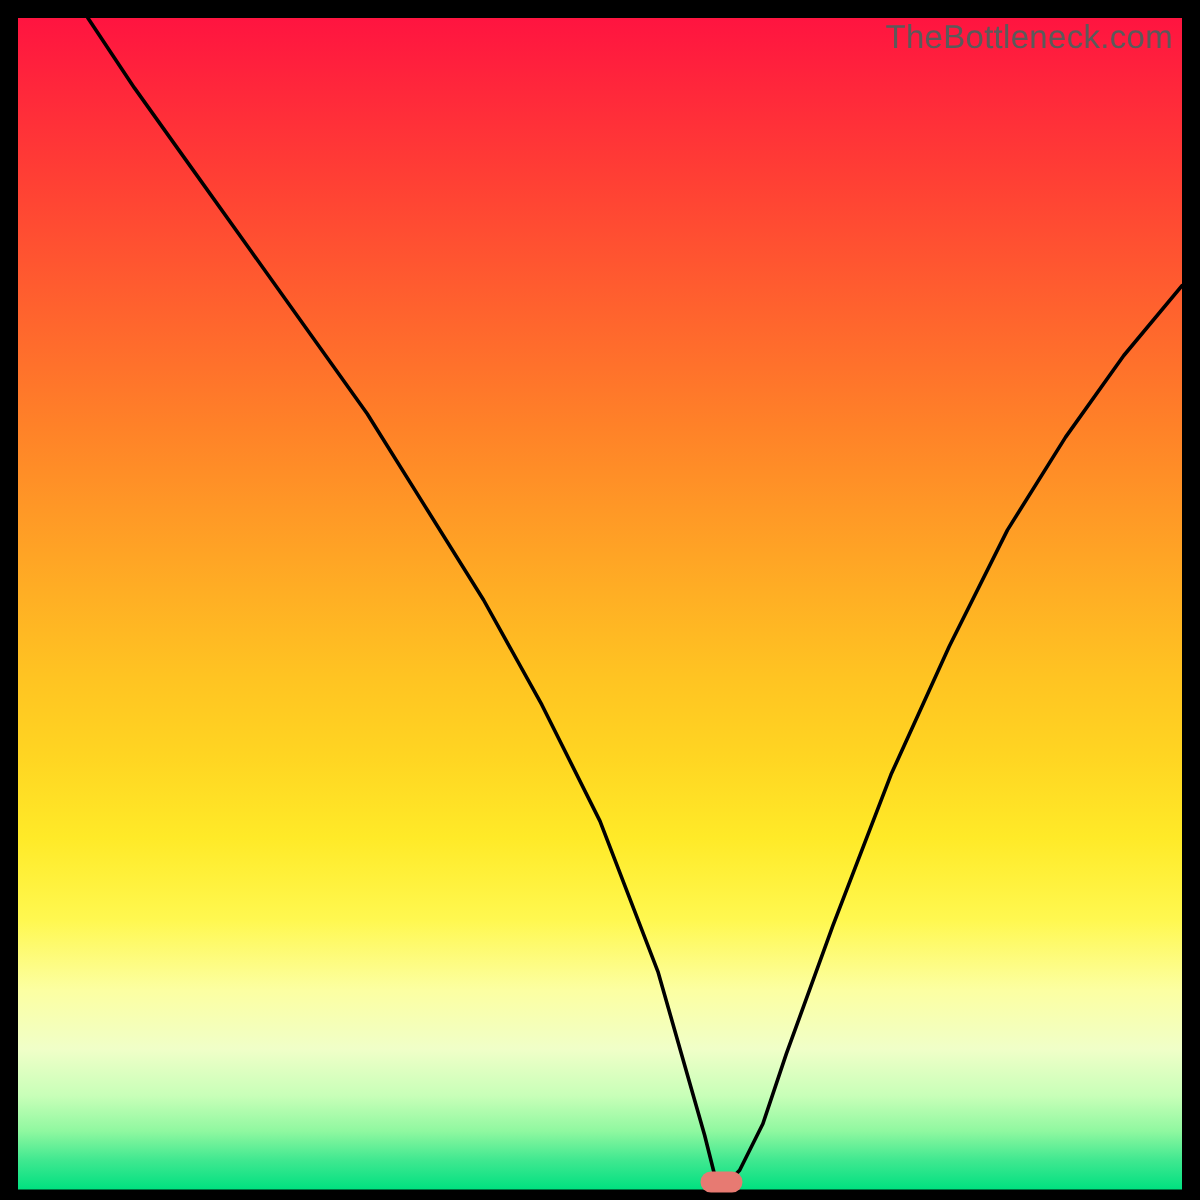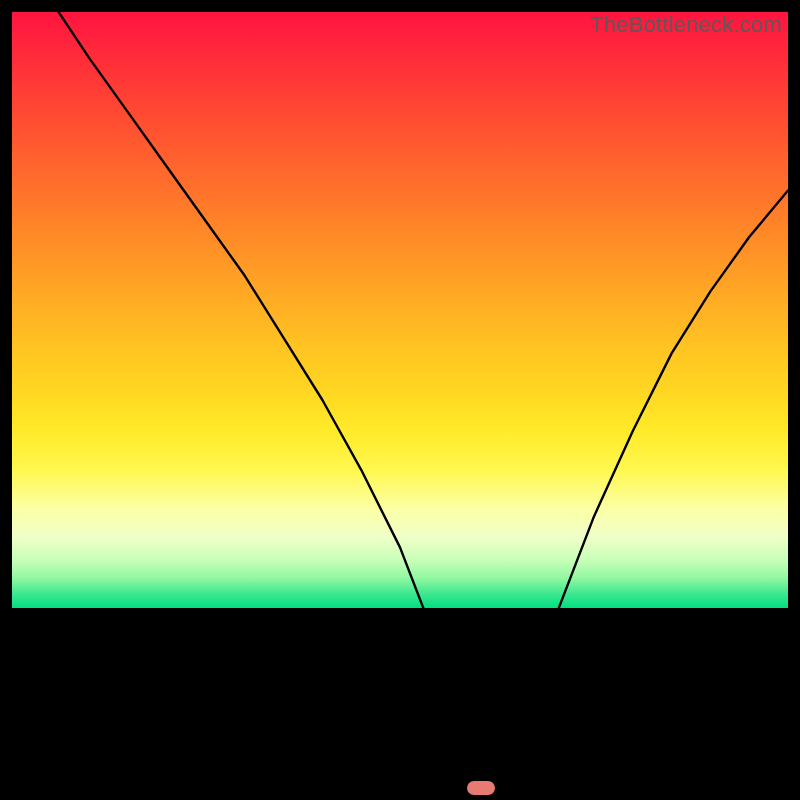--- a/index.html
+++ b/index.html
@@ -14,21 +14,21 @@
   position: relative;
   width: 800px;
   height: 800px;
   background: #000;
 }
 .plot-area {
   position: absolute;
   left: 12px;
   top: 12px;
   width: 776px;
-  height: 596px;
+  height: 781px;
   
   background: linear-gradient(
     to bottom,
     #ff1440 0%,
     #ff2a3a 7%,
     #ff4034 14%,
     #ff5630 21%,
     #ff6c2c 28%,
     #ff8228 35%,
     #ff9826 42%,

